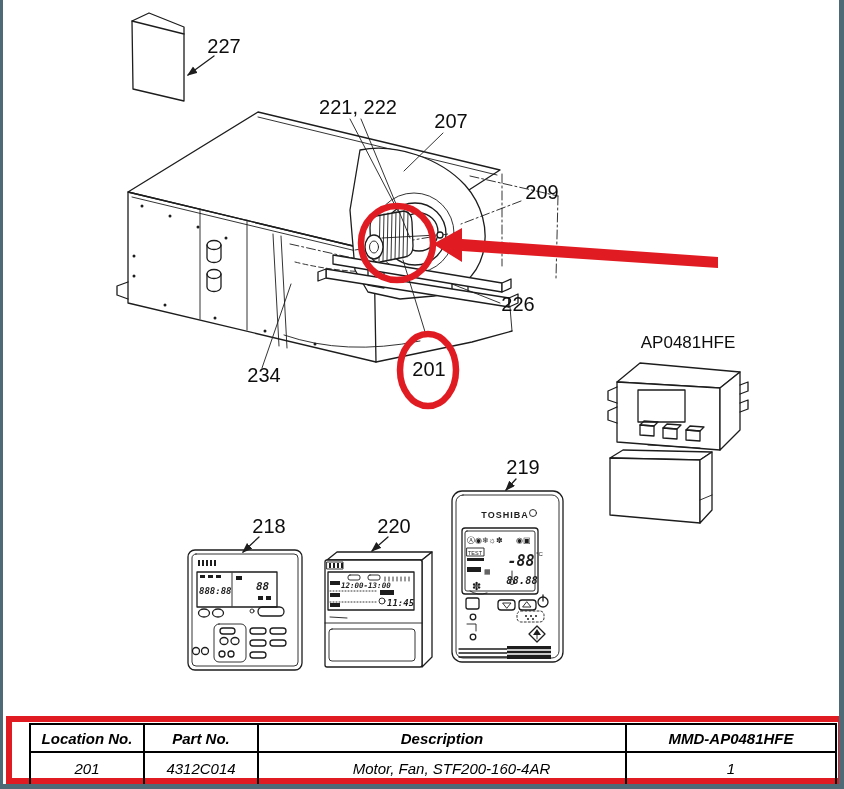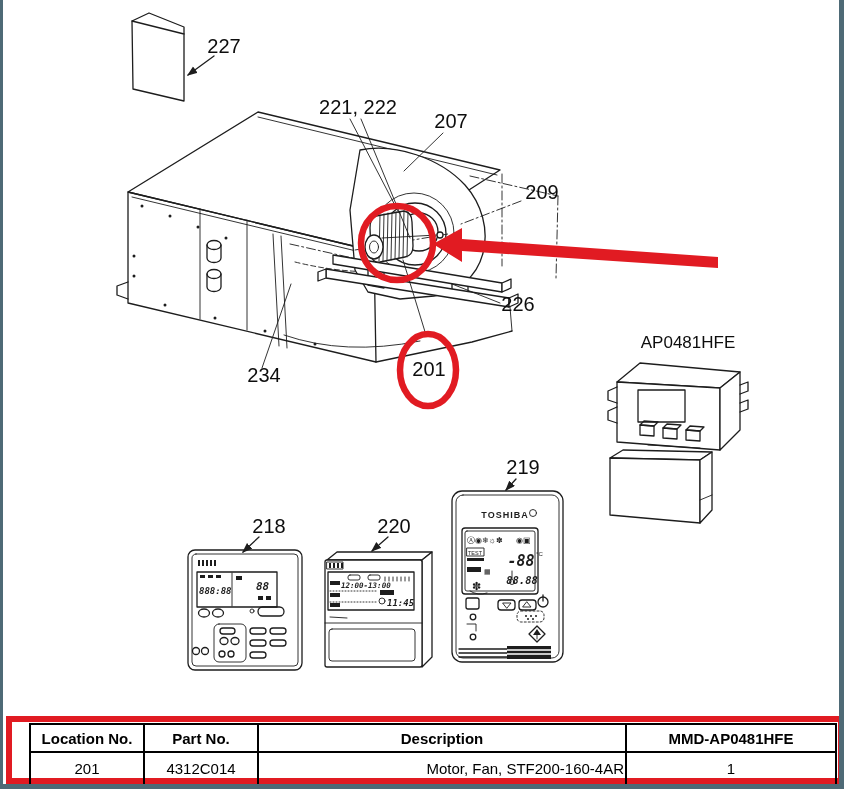--- a/index.html
+++ b/index.html
@@ -20,24 +20,24 @@
   .lbl-sm{font:17px "Liberation Sans",sans-serif;fill:#0d0d0d;text-anchor:middle;}
   .seg{font-family:"DejaVu Sans Mono",monospace;font-weight:bold;font-style:italic;fill:#1d1d1d;}
   .mini{font-family:"Liberation Sans",sans-serif;fill:#1d1d1d;}
   .red{fill:none;stroke:#e11b22;stroke-width:6.5;}
   .redf{fill:#e11b22;stroke:none;}
   
   .tbl-box{position:absolute;left:6px;top:716px;width:838px;height:68px;
            border:6px solid #e11b22;box-sizing:border-box;background:#fff;}
   table{border-collapse:collapse;table-layout:fixed;margin:1px 0 0 17px;width:806px;}
   th,td{border:2px solid #000;font-family:"Liberation Sans",sans-serif;color:#000;
-        text-align:center;overflow:hidden;white-space:nowrap;}
+        text-align:center;overflow:hidden;white-space:nowrap;font-style:italic;}
   th{font-size:15px;font-weight:bold;height:24px;}
   td{font-size:15px;height:29px;}
-  td.desc{text-align:right;padding-left:20px;}
+  td.desc{text-align:center;padding-left:20px;}
 </style>
 </head>
 <body>
 
 <div class="page">
 
   <svg width="844" height="716" viewBox="0 0 844 716">
     <defs>
       <marker id="ah" markerWidth="9" markerHeight="8" refX="7" refY="3" orient="auto">
         <path d="M0,0 L8,3 L0,6 Z" fill="#1d1d1d"></path>

